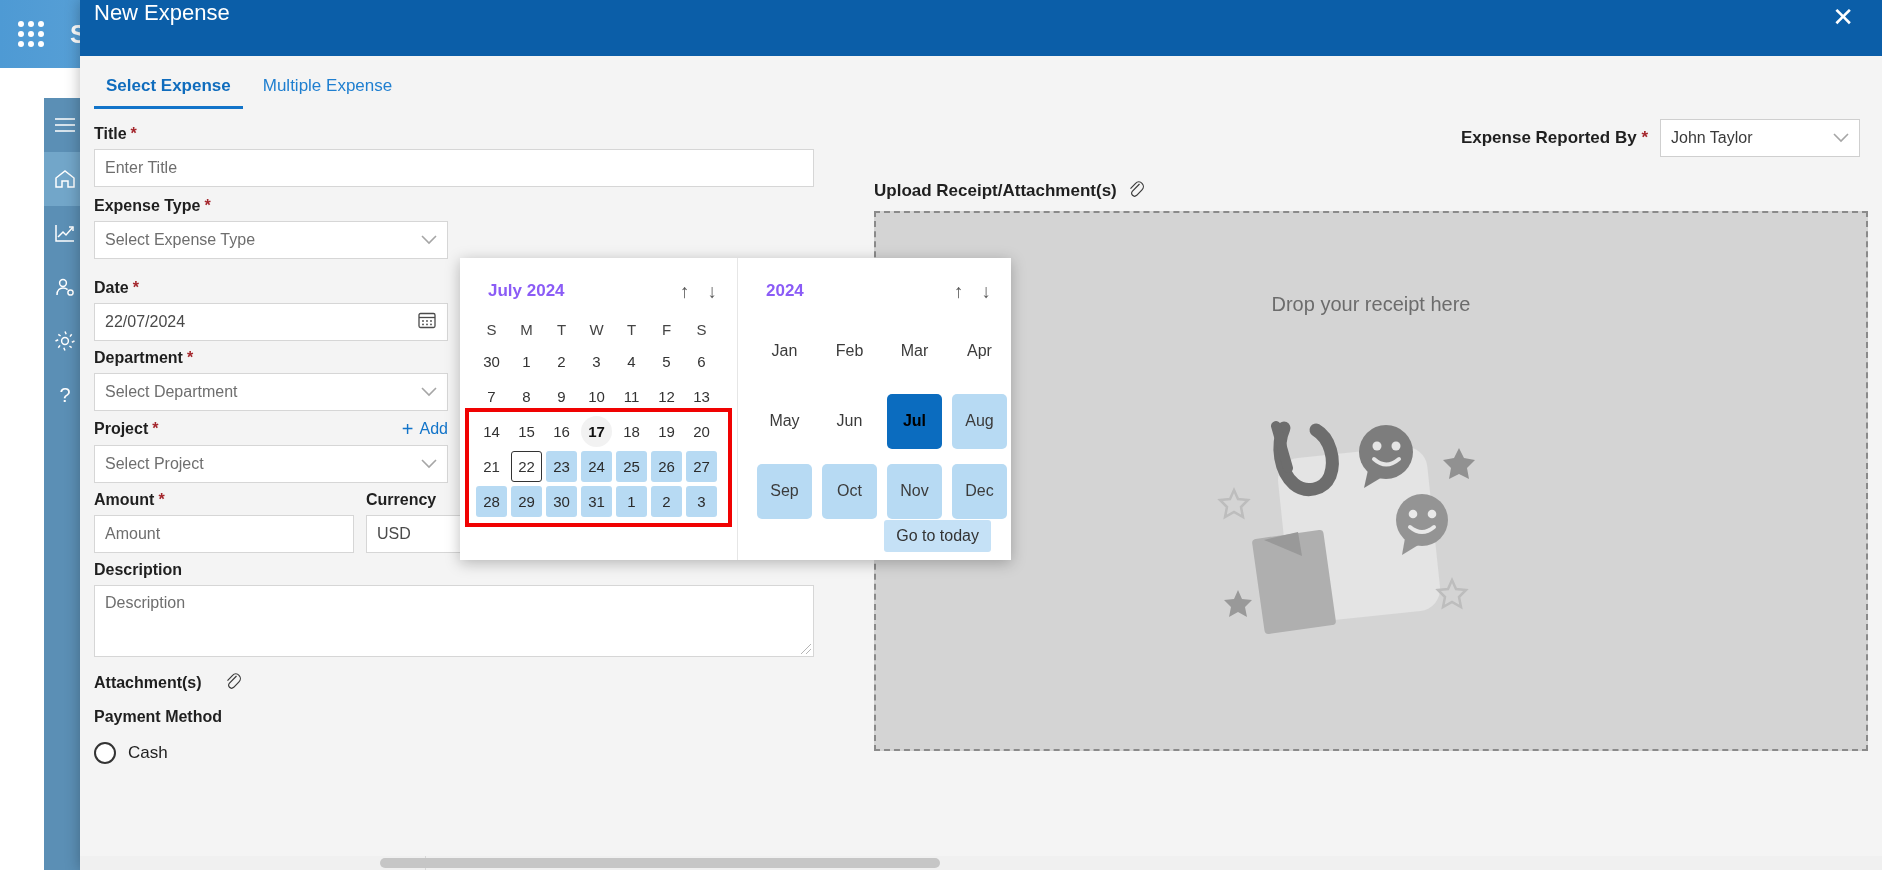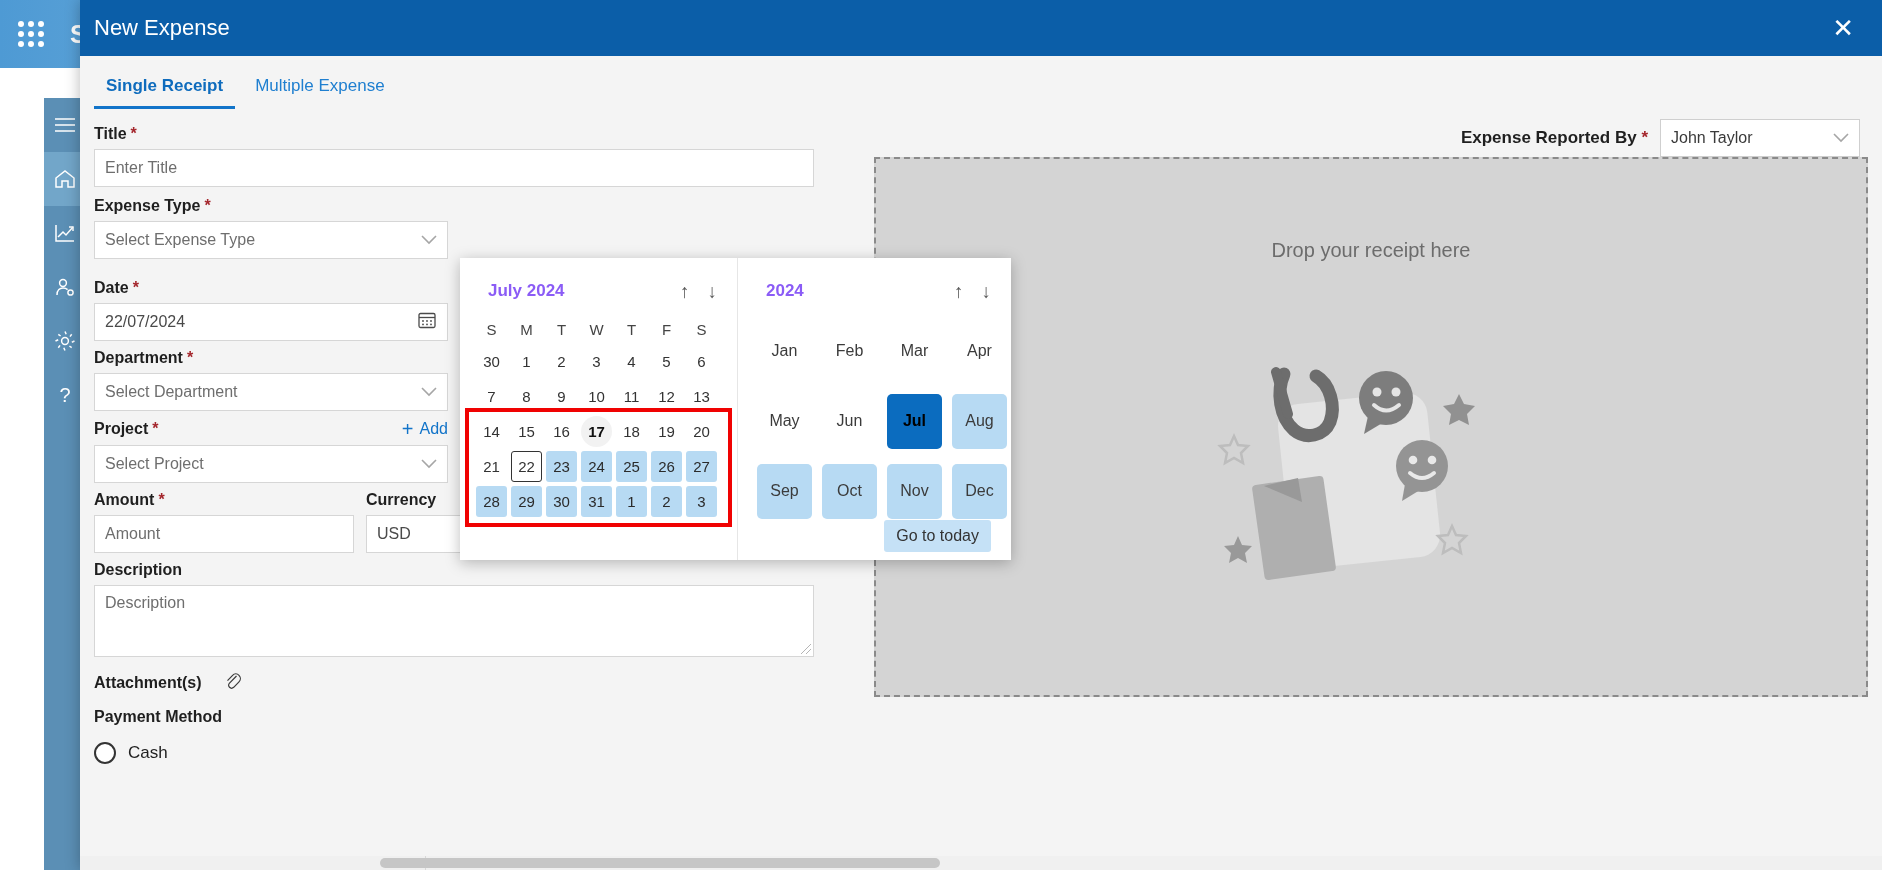--- a/index.html
+++ b/index.html
@@ -41,21 +41,21 @@
   .rail-item svg { display: block; }
 
   
   .modal {
     position: absolute; left: 80px; top: 0; width: 1802px; height: 870px;
     background: #f4f4f4;
     box-shadow: 0 0 14px rgba(0,0,0,.28);
   }
   .modal-header {
     height: 56px; background: #0b5ea8;
-    display: flex; align-items: center; justify-content: space-between;
+    display: flex; align-items: flex-start; justify-content: space-between;
     padding: 0 22px 0 14px;
   }
   .modal-title { color: #ffffff; font-size: 22px; font-weight: 400; }
   .modal-close {
     color: #ffffff; font-size: 26px; line-height: 1; cursor: pointer;
     font-weight: 300; padding: 4px 6px;
   }
 
   
   .tabs { display: flex; gap: 8px; padding: 10px 14px 0 14px; }
@@ -281,21 +281,21 @@
   </div>
 
   <div class="modal">
 
     <div class="modal-header">
       <div class="modal-title">New Expense</div>
       <div class="modal-close">✕</div>
     </div>
 
     <div class="tabs">
-      <div class="tab active">Single Receipt</div>
+      <div class="tab active">Select Expense</div>
       <div class="tab">Multiple Expense</div>
     </div>
 
     <div class="modal-body">
 
       <div class="col-left">
 
         <div class="fld-label">
           <span>Title</span>
           <span class="req">*</span>
@@ -439,20 +439,29 @@
           <span class="reported-sel">
             <span>John Taylor</span>
             <span class="chev" style="margin-left:auto">
               <svg width="16" height="10" viewBox="0 0 16 10" fill="none" stroke="#a6a6a6" stroke-width="1.6">
                 <path d="M1 1 L8 8 L15 1"></path>
                 </svg>
             </span>
           </span>
         </div>
 
+        <div class="upload-lbl">
+          <span>Upload Receipt/Attachment(s)</span>
+          <span class="clip-ico">
+            <svg width="17" height="19" viewBox="0 0 17 19" fill="none" stroke="#3a3a3a" stroke-width="1.2">
+              <path d="M12.5 5 L5.5 12.2 C4.3 13.4 4.3 15.2 5.5 16.3 C6.7 17.4 8.5 17.4 9.7 16.3
+                       L15 10.8 C16.8 9 16.8 6.1 15 4.3 C13.2 2.5 10.4 2.5 8.6 4.3 L3.5 9.6"></path>
+            </svg>
+          </span>
+        </div>
 
         <div class="dropzone">
           <div class="drop-text">Drop your receipt here</div>
           <div style="margin-top:26px;">
             <svg width="330" height="300" viewBox="0 0 330 300">
               <g opacity="0.85">
                 <rect x="78" y="110" width="150" height="165" rx="22" fill="#e7e7e7" transform="rotate(-6 153 192)"></rect>
                 <rect x="52" y="192" width="72" height="96" rx="4" fill="#a9a9a9" transform="rotate(-8 88 240)"></rect>
                 <path d="M58 198 L92 190 L96 214 Z" fill="#8f8f8f"></path>
                 <path d="M78 86 C70 104 74 130 88 142 C100 152 118 148 124 134 C130 118 124 96 110 88" fill="none" stroke="#5c5c5c" stroke-width="13" stroke-linecap="round"></path>

